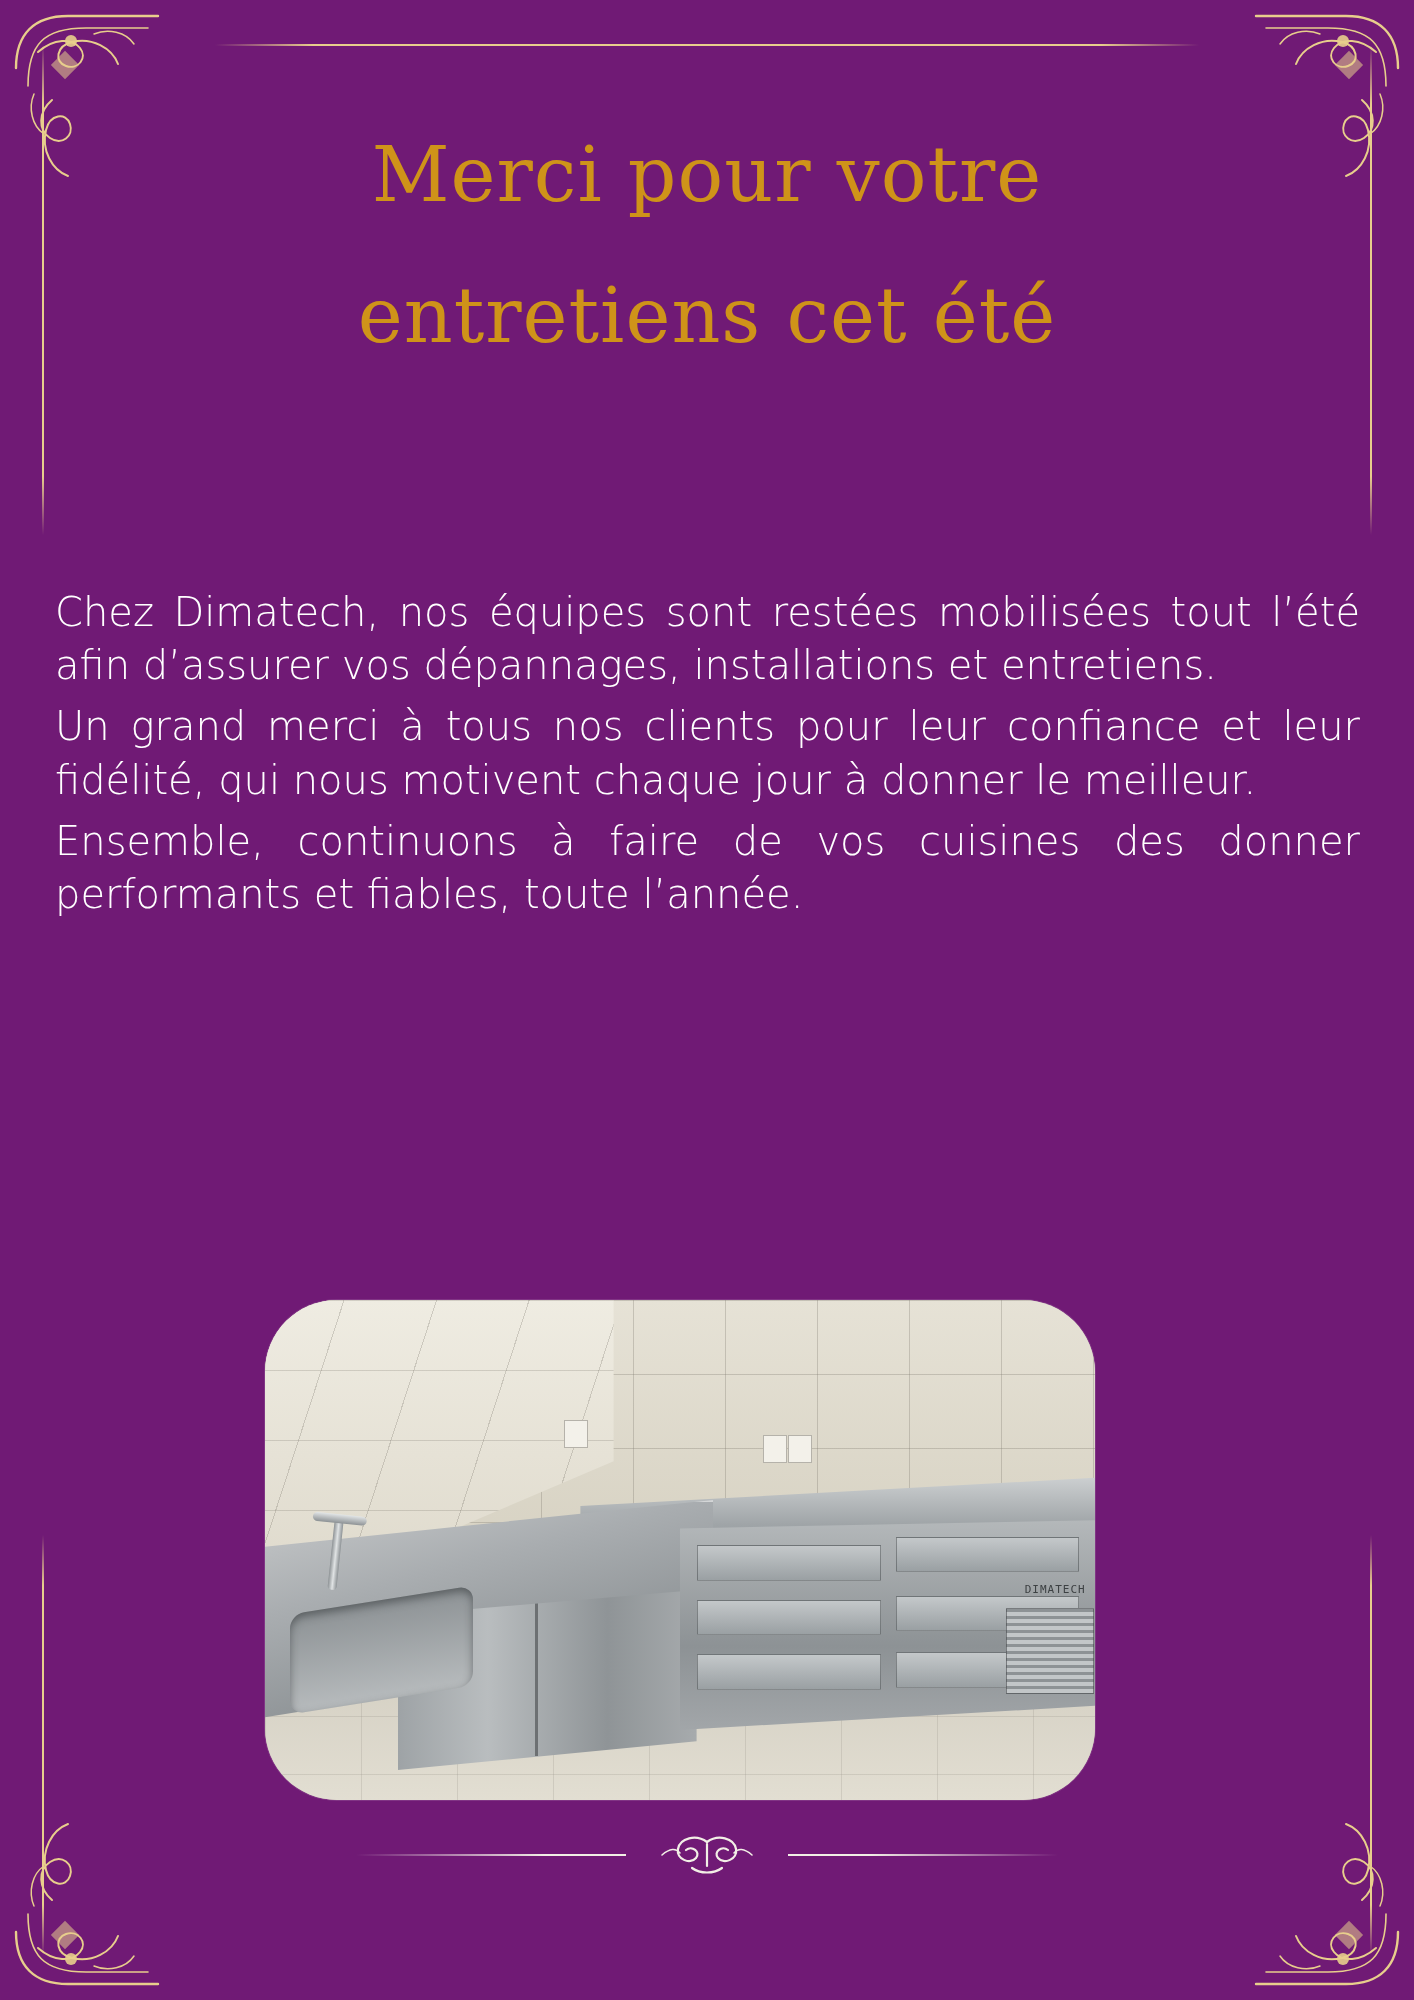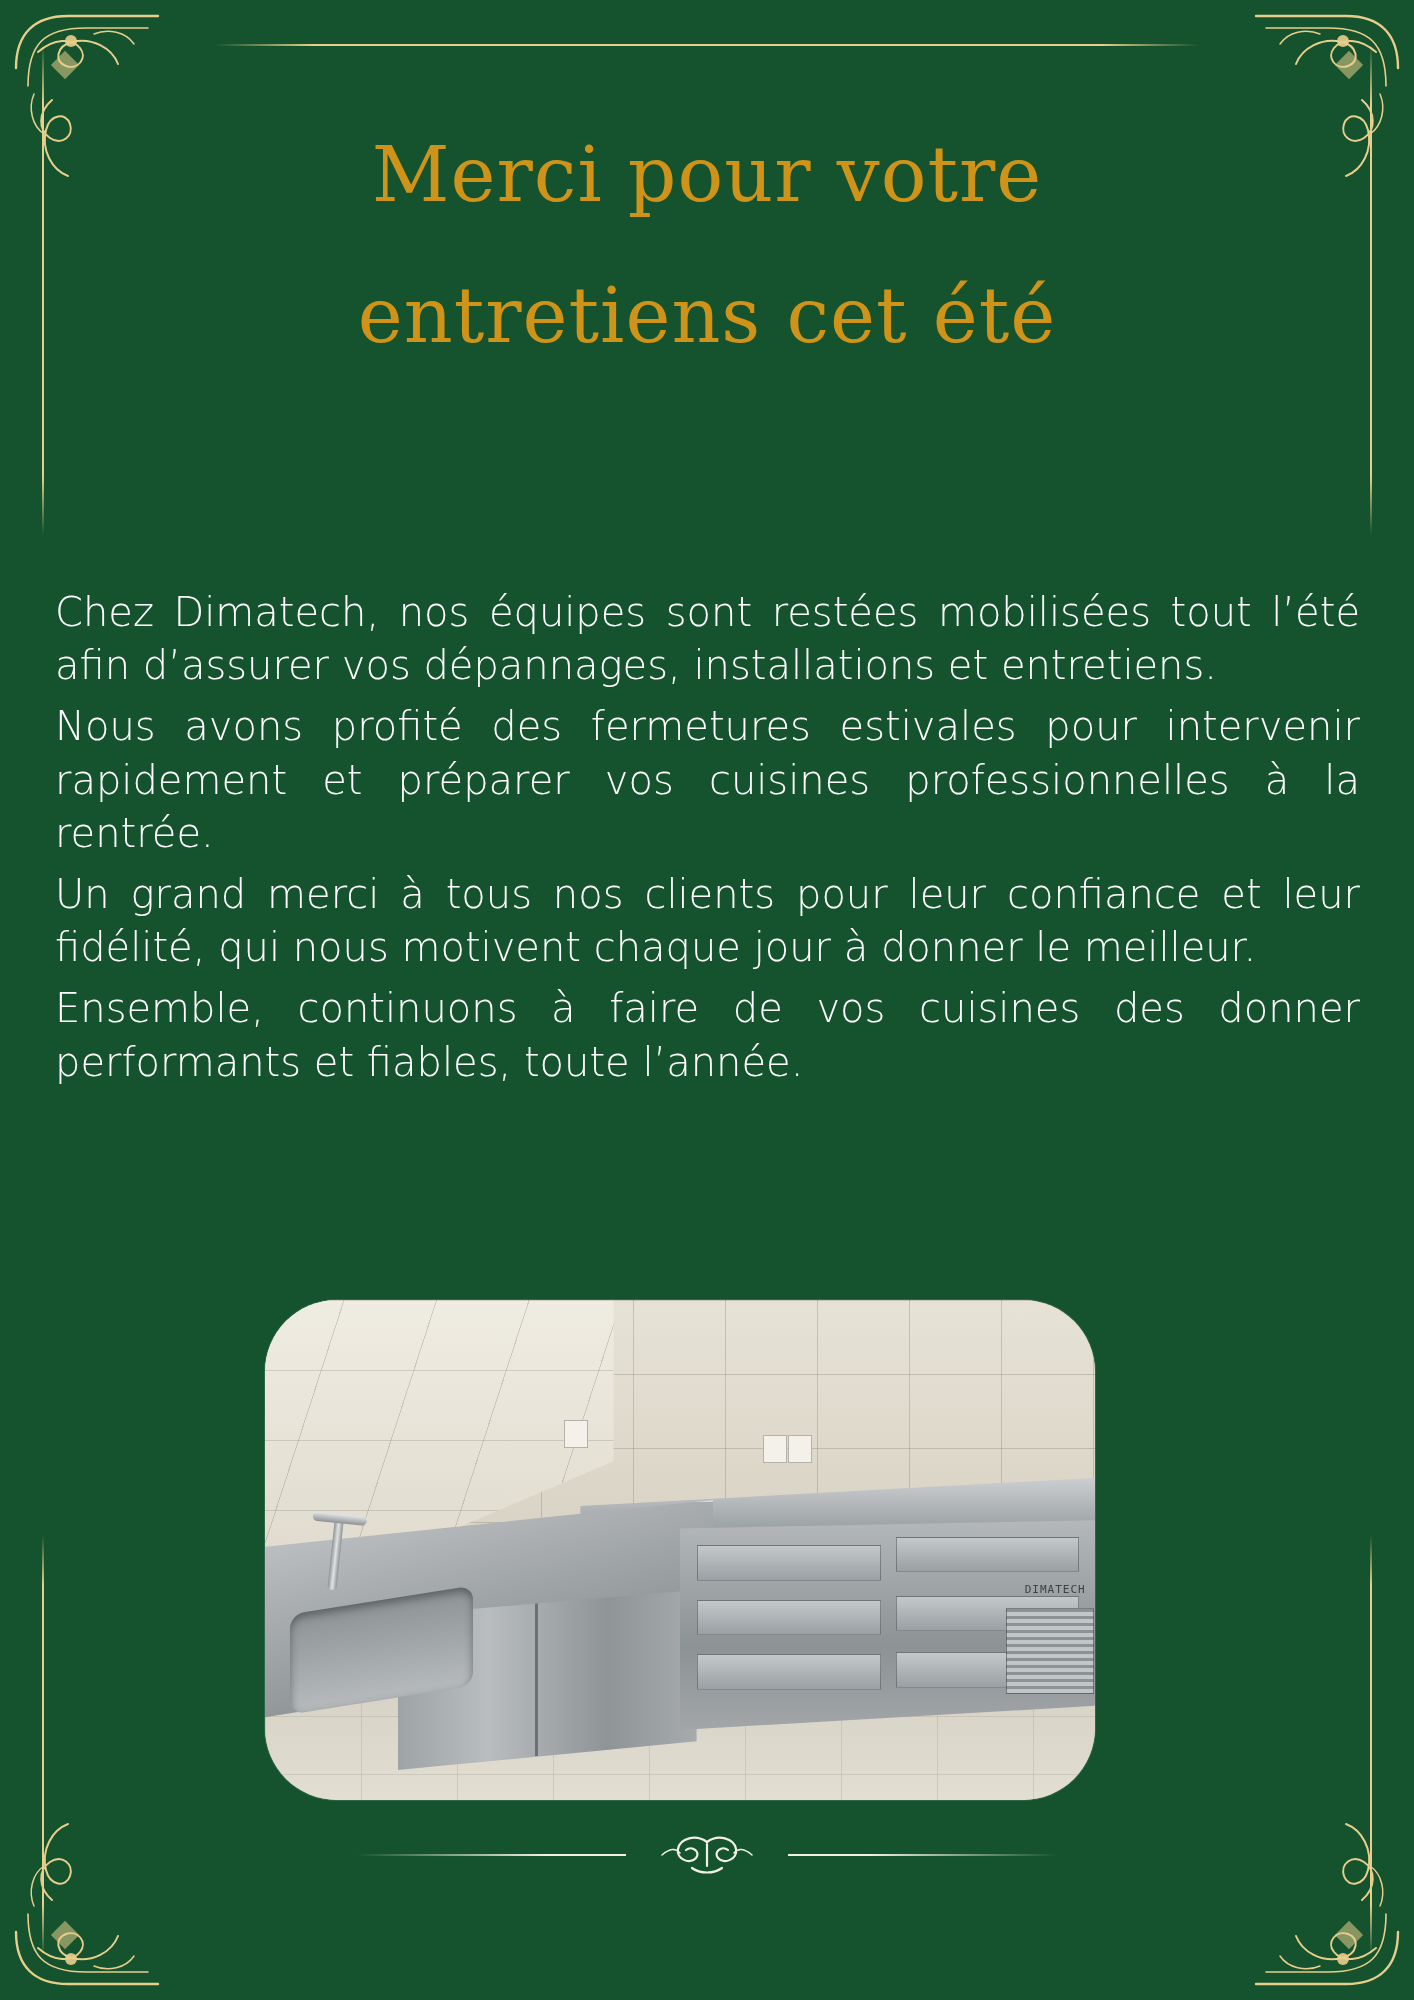--- a/index.html
+++ b/index.html
@@ -4,21 +4,21 @@
 <style>
   html, body {
     margin: 0;
     padding: 0;
     background: #221c16;
   }
   .page {
     position: relative;
     width: 1414px;
     height: 2000px;
-    background: #14532d;
+    background: #701a75;
     overflow: hidden;
     font-family: "Liberation Sans", sans-serif;
   }
 
   
   .corner {
     position: absolute;
     width: 230px;
     height: 230px;
     pointer-events: none;
@@ -301,21 +301,20 @@
     </svg>
   </div>
 
   <div class="title-block">
     <div class="title-line">Merci pour votre</div>
     <div class="title-line">entretiens cet été</div>
   </div>
 
   <div class="body-copy">
     <p>Chez Dimatech, nos équipes sont restées mobilisées tout l’été afin d’assurer vos dépannages, installations et entretiens.</p>
-    <p>Nous avons profité des fermetures estivales pour intervenir rapidement et préparer vos cuisines professionnelles à la rentrée.</p>
     <p>Un grand merci à tous nos clients pour leur confiance et leur fidélité, qui nous motivent chaque jour à donner le meilleur.</p>
     <p>Ensemble, continuons à faire de vos cuisines des donner performants et fiables, toute l’année.</p>
   </div>
 
   <div class="photo-wrap">
     <div class="photo">
       <div class="wall-back"></div>
       <div class="wall-left"></div>
       <div class="floor"></div>
       <div class="outlet o1"></div>

